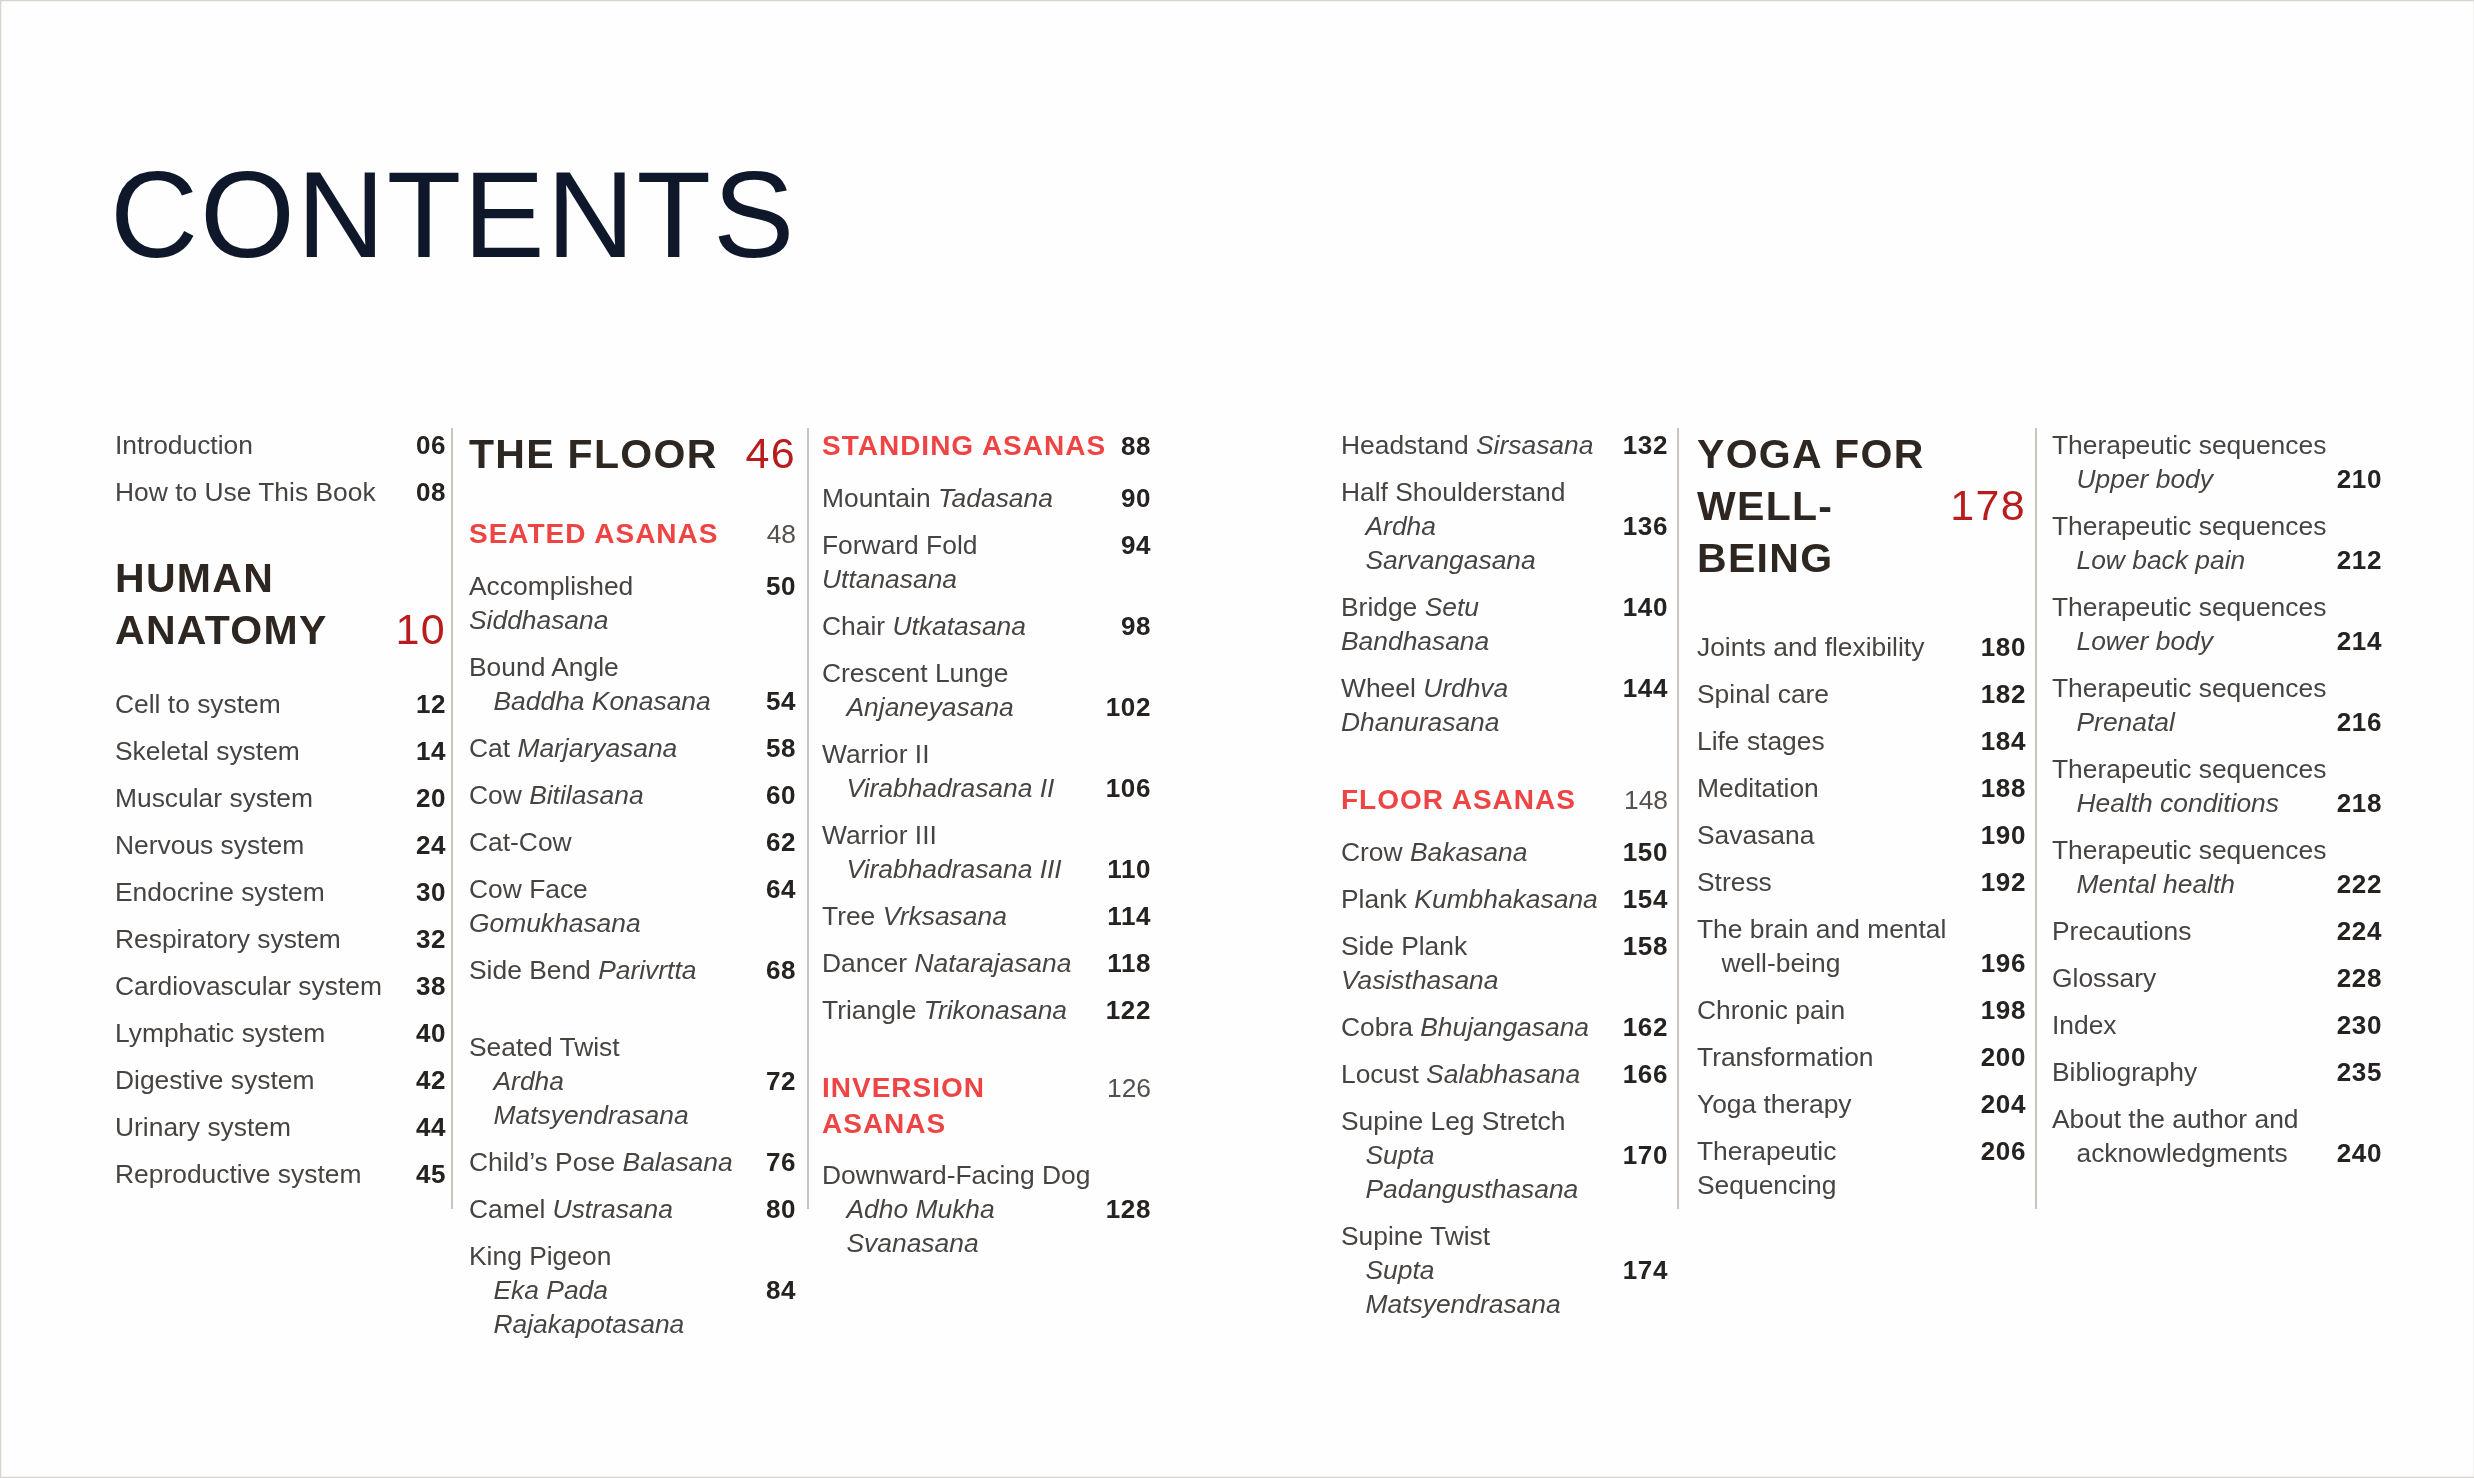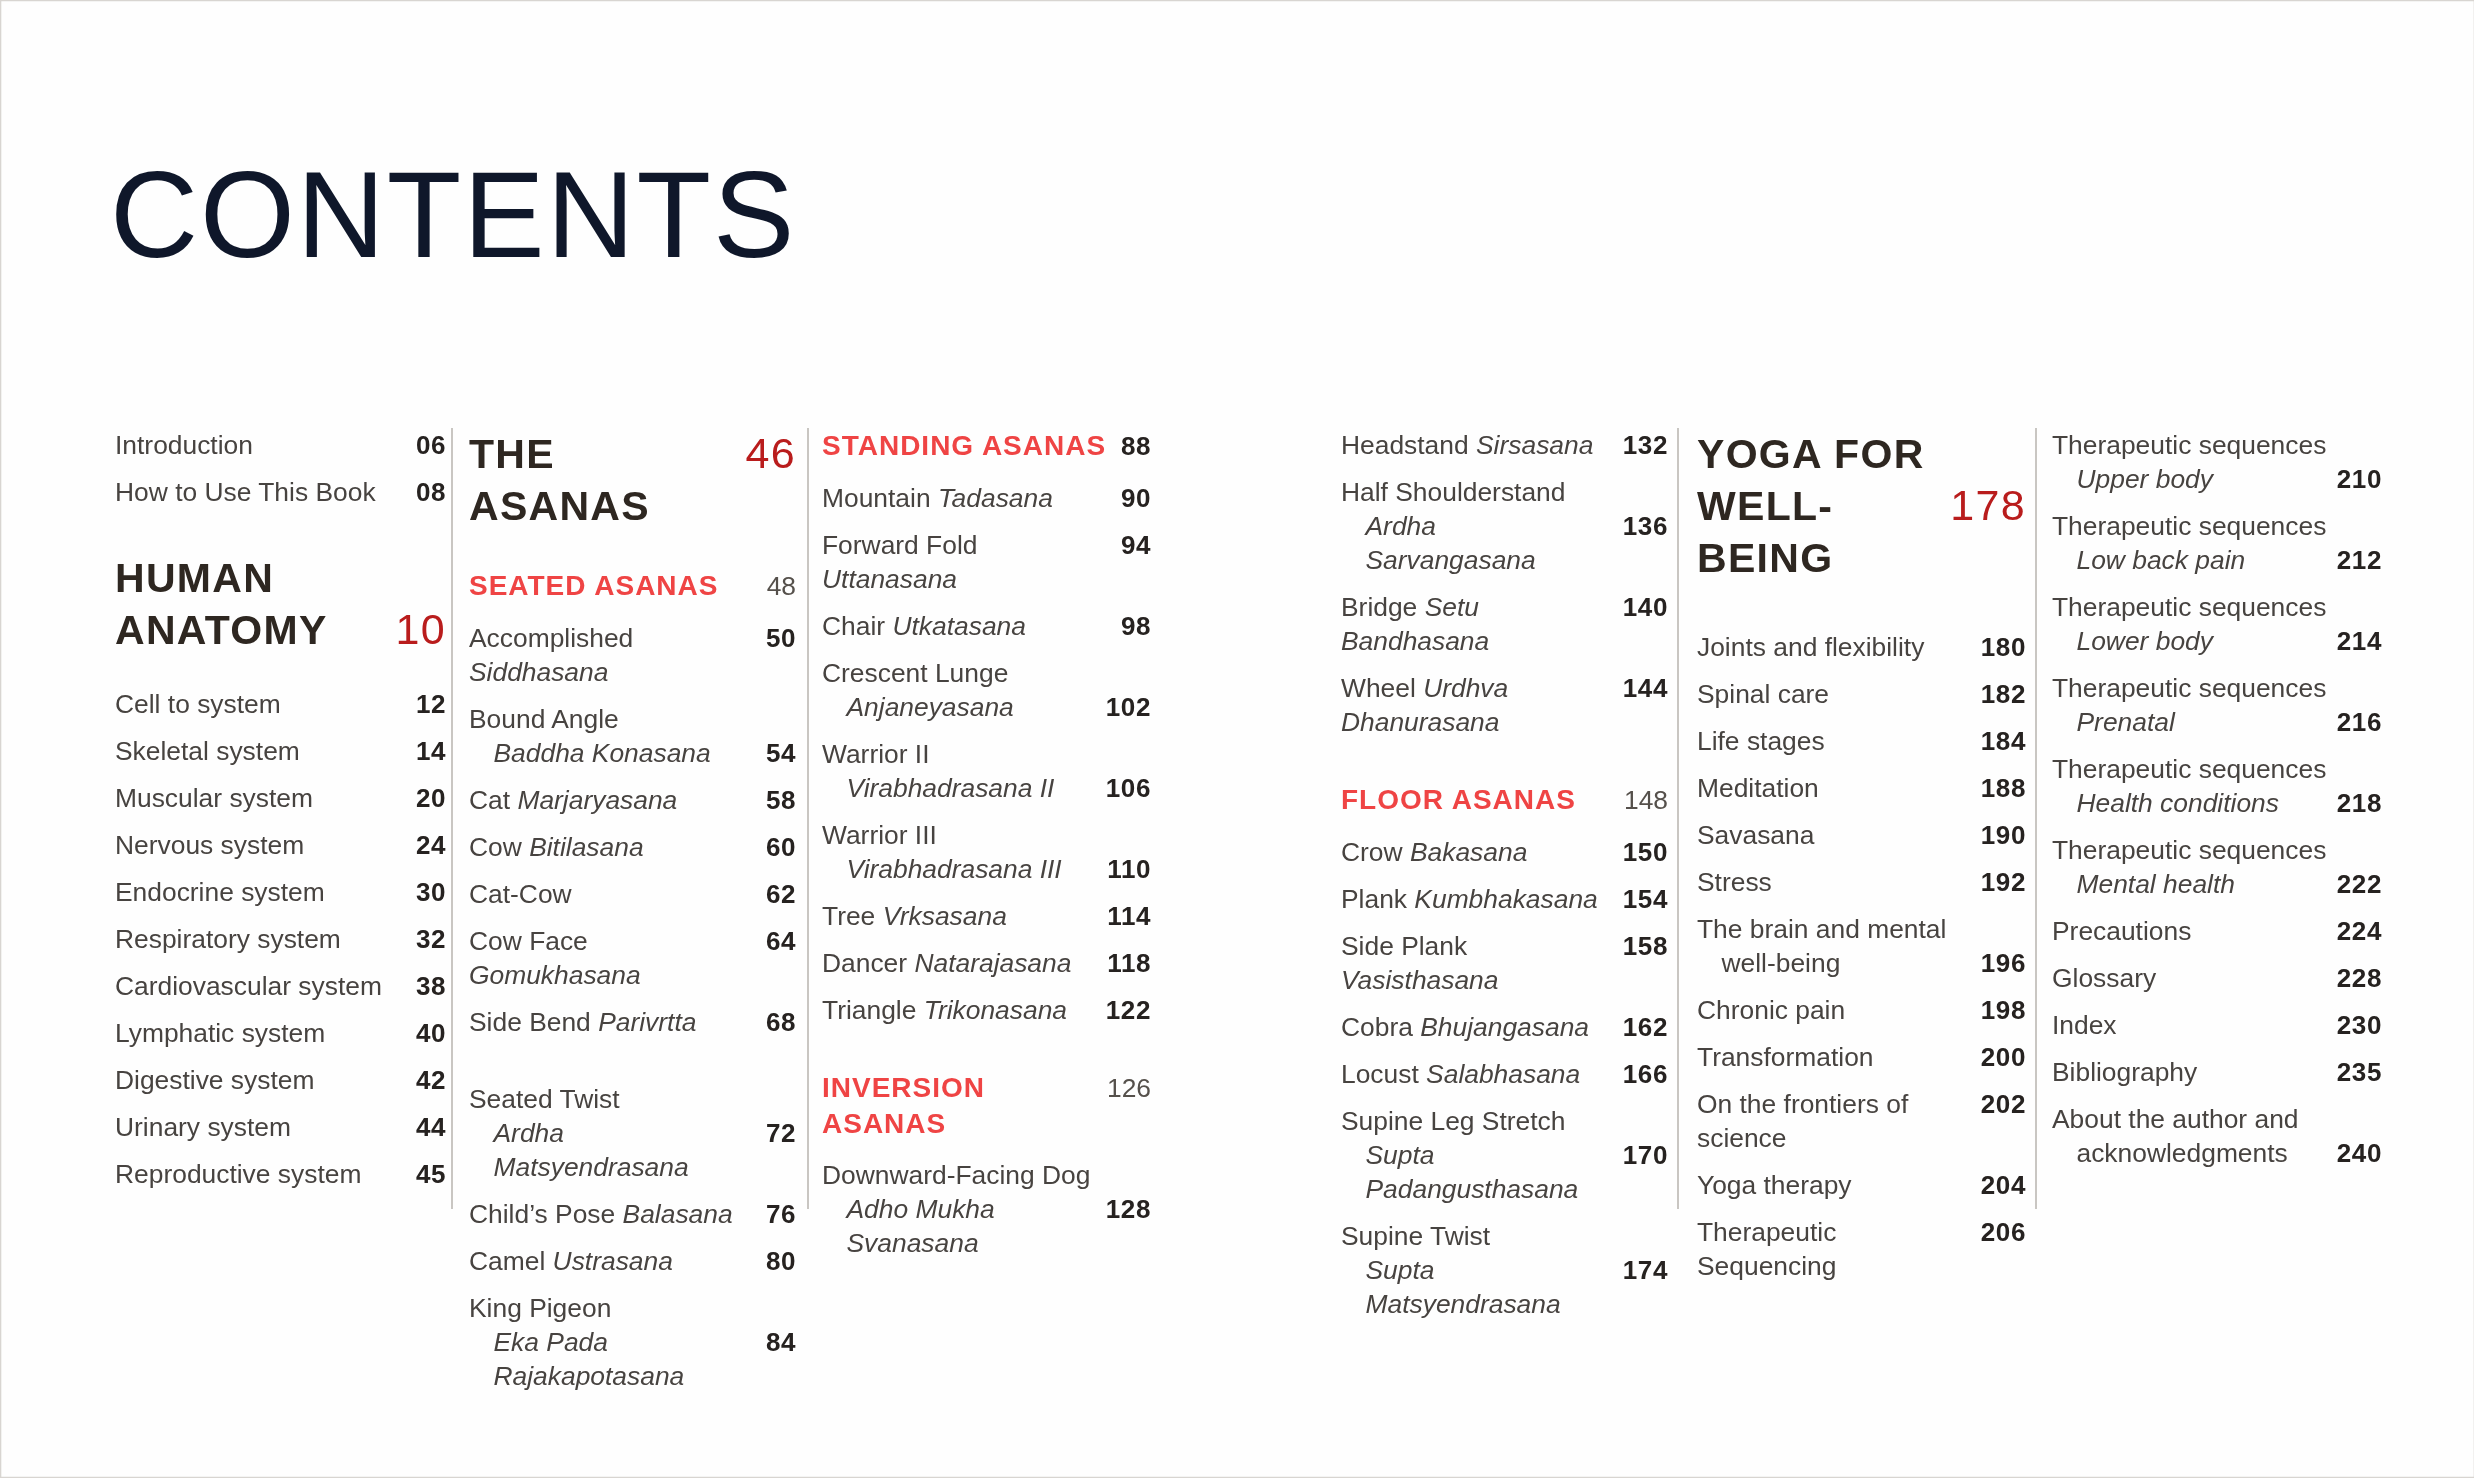--- a/index.html
+++ b/index.html
@@ -106,21 +106,21 @@
         <span class="num-bold">44</span>
       </div>
       <div class="entry">
         <span class="label"><span>Reproductive system</span></span>
         <span class="num-bold">45</span>
       </div>
     </div>
   <div class="col" style="left:469px;width:327px;">
       <div class="big">
         <div class="lastrow">
-          <span class="big-line">THE ASANAS</span>
+          <span class="big-line">THE FLOOR</span>
           <span class="big-num">46</span>
         </div>
       </div>
       <div class="gap" style="height: 36px;"></div>
       <div class="section">
         <span class="sec-label">SEATED ASANAS</span>
         <span class="num-light">48</span>
       </div>
       <div class="gap" style="height: 6.4px;"></div>
       <div class="entry">
@@ -344,24 +344,20 @@
           <span class="num-bold">196</span>
         </div>
       </div>
       <div class="entry">
         <span class="label"><span>Chronic pain</span></span>
         <span class="num-bold">198</span>
       </div>
       <div class="entry">
         <span class="label"><span>Transformation</span></span>
         <span class="num-bold">200</span>
-      </div>
-      <div class="entry">
-        <span class="label"><span>On the frontiers of science</span></span>
-        <span class="num-bold">202</span>
       </div>
       <div class="entry">
         <span class="label"><span>Yoga therapy</span></span>
         <span class="num-bold">204</span>
       </div>
       <div class="entry">
         <span class="label"><span>Therapeutic Sequencing</span></span>
         <span class="num-bold">206</span>
       </div>
     </div>

